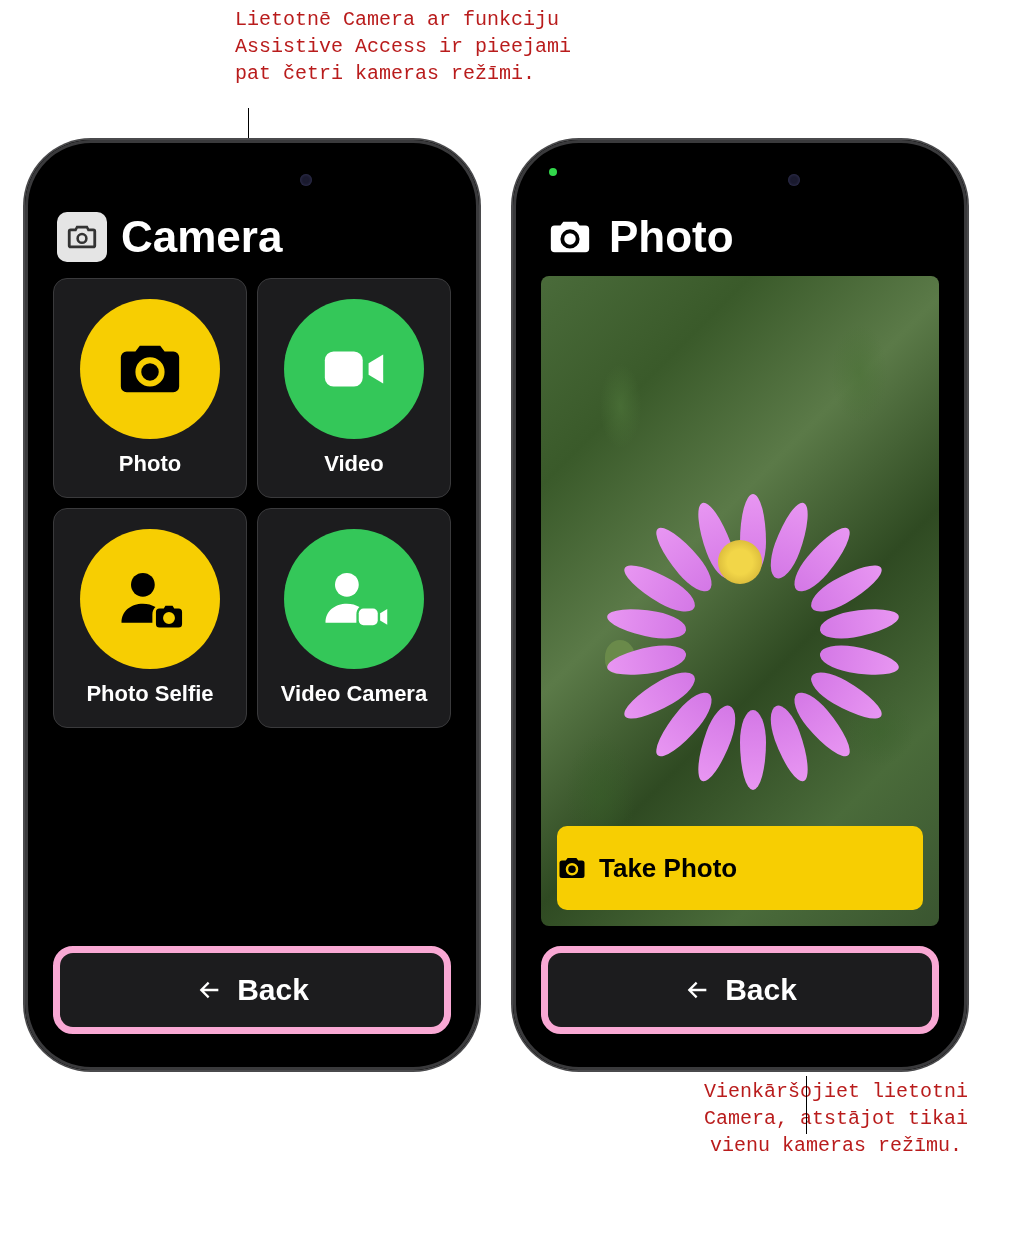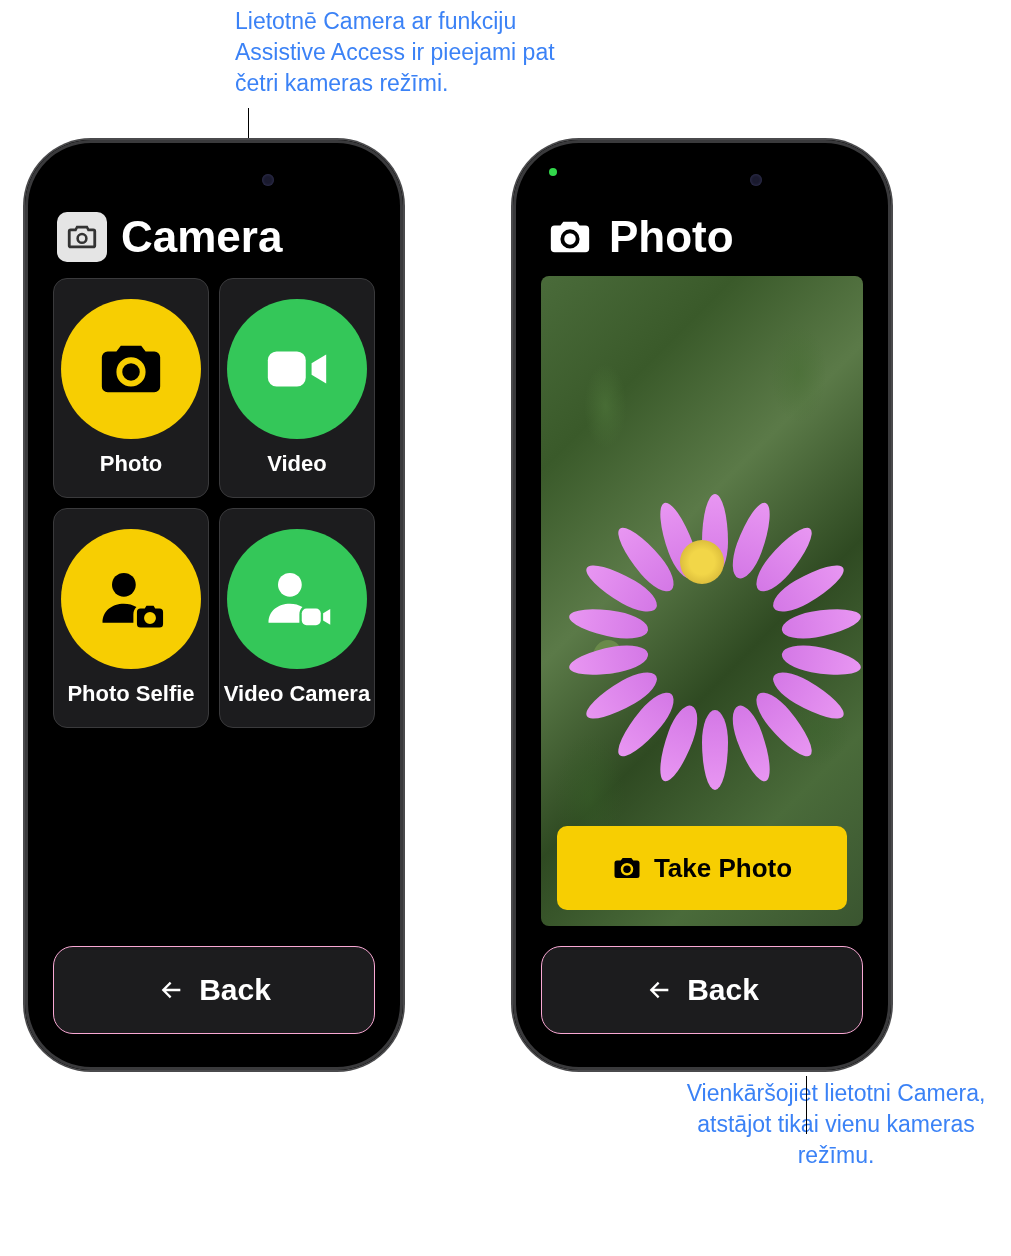--- a/index.html
+++ b/index.html
@@ -5,32 +5,33 @@
     * { box-sizing: border-box; margin: 0; padding: 0; }
     body {
       font-family: -apple-system, BlinkMacSystemFont, "Segoe UI", Helvetica, Arial, sans-serif;
       background: #fff;
       width: 1011px;
       height: 1256px;
       position: relative;
     }
     .callout {
       position: absolute;
-      font-size: 23px;
+      font-size: 20px;
       line-height: 1.35;
-      color: #3b82f6;
+      color: #b91c1c;
       text-align: left;
+      font-family: Liberation Mono, monospace;
     }
     .callout-line {
       position: absolute;
       background: #000;
     }
     .phone {
       position: absolute;
-      width: 378px;
+      width: 454px;
       height: 930px;
       border-radius: 66px;
       background: #000;
       box-shadow: inset 0 0 0 3px #3a3a3c, inset 0 0 0 13px #000, 0 0 0 2px #4a4a4c;
       overflow: hidden;
     }
     .phone-left { left: 25px; top: 140px; }
     .phone-right { left: 513px; top: 140px; }
     .notch {
       position: absolute;
@@ -131,21 +132,21 @@
       color: #fff;
       font-size: 22px;
       font-weight: 600;
     }
     .back-bar {
       margin-top: auto;
       padding: 10px 14px 22px 14px;
     }
     .back-btn {
       background: #1c1c1e;
-      border: 1px solid #f9a8d4;
+      border: 7px solid #f9a8d4;
       border-radius: 20px;
       height: 88px;
       display: flex;
       align-items: center;
       justify-content: center;
       gap: 14px;
       color: #fff;
       font-size: 30px;
       font-weight: 600;
     }
@@ -201,21 +202,20 @@
     .take-photo-btn {
       position: absolute;
       left: 16px;
       right: 16px;
       bottom: 16px;
       height: 84px;
       background: #f7ce02;
       border-radius: 10px;
       display: flex;
       align-items: center;
-      justify-content: center;
       gap: 12px;
       color: #000;
       font-size: 26px;
       font-weight: 700;
     }
     svg { display: block; }
   </style>
 </head>
 <body>
 

